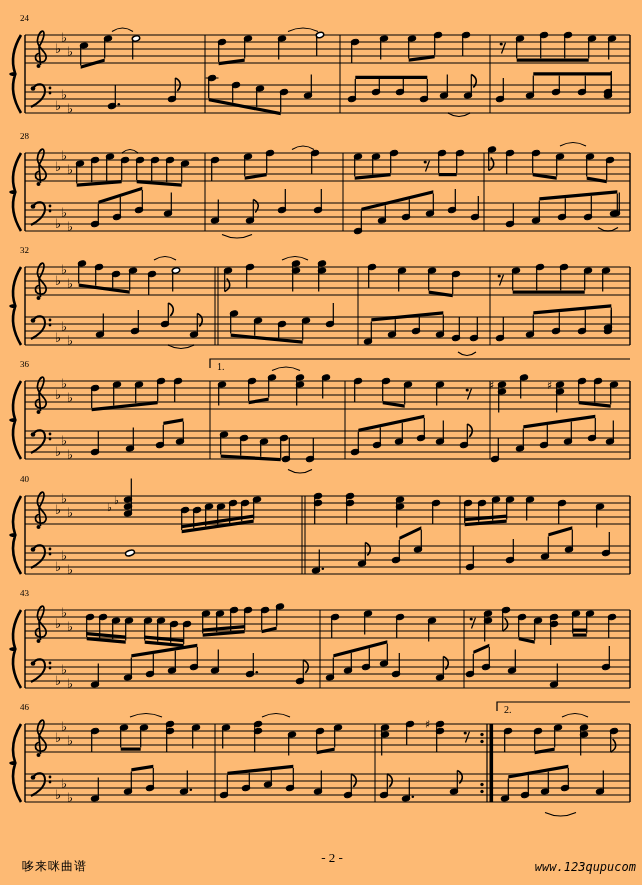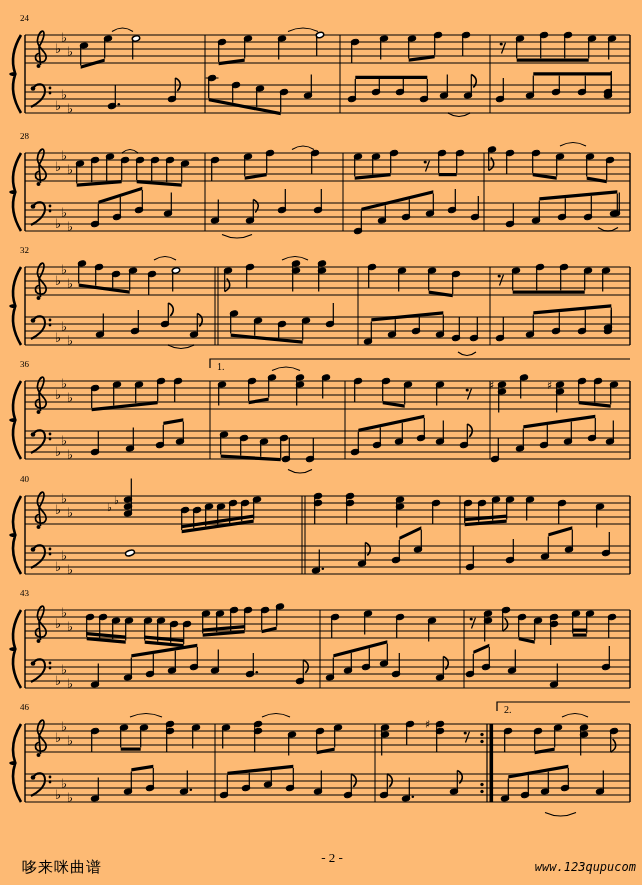--- a/index.html
+++ b/index.html
@@ -1,19 +1,19 @@
 <!DOCTYPE html>
 <html><head>
 <meta charset="utf-8">
 <style>
   html,body{margin:0;padding:0;background:#888;}
   .page{position:relative;width:642px;height:885px;background:#fdba74;overflow:hidden;
         font-family:"Liberation Sans",sans-serif;color:#000;padding-left:22px;}
   .score-svg{position:absolute;left:0;top:0;}
-  .footer-left{position:absolute;left:22px;top:858px;font-size:15px;letter-spacing:1px;
+  .footer-left{position:absolute;left:22px;top:858px;font-size:12px;letter-spacing:1px;
         font-family:"DejaVu Sans",sans-serif;}
   .footer-center{position:absolute;left:0;right:0;top:850px;text-align:center;font-size:13px;
         font-family:"Liberation Serif",serif;}
   .footer-right{position:absolute;right:28px;top:860px;font-size:12px;
         font-family:"DejaVu Sans Mono",monospace;font-style:italic;}
 </style>
 </head>
 <body>
 
 <div class="page">

